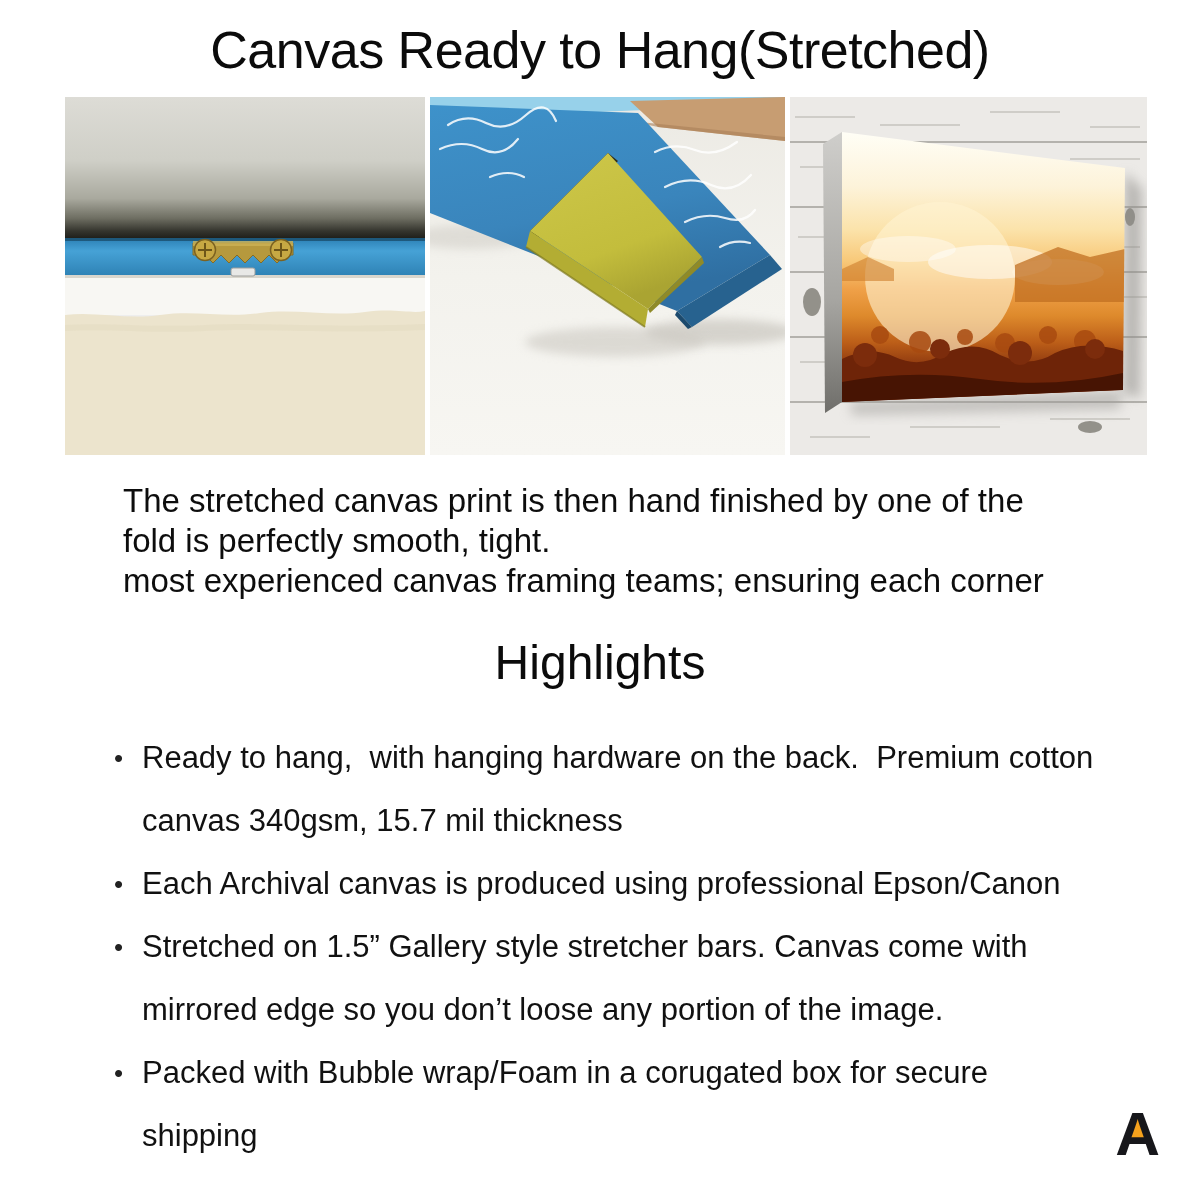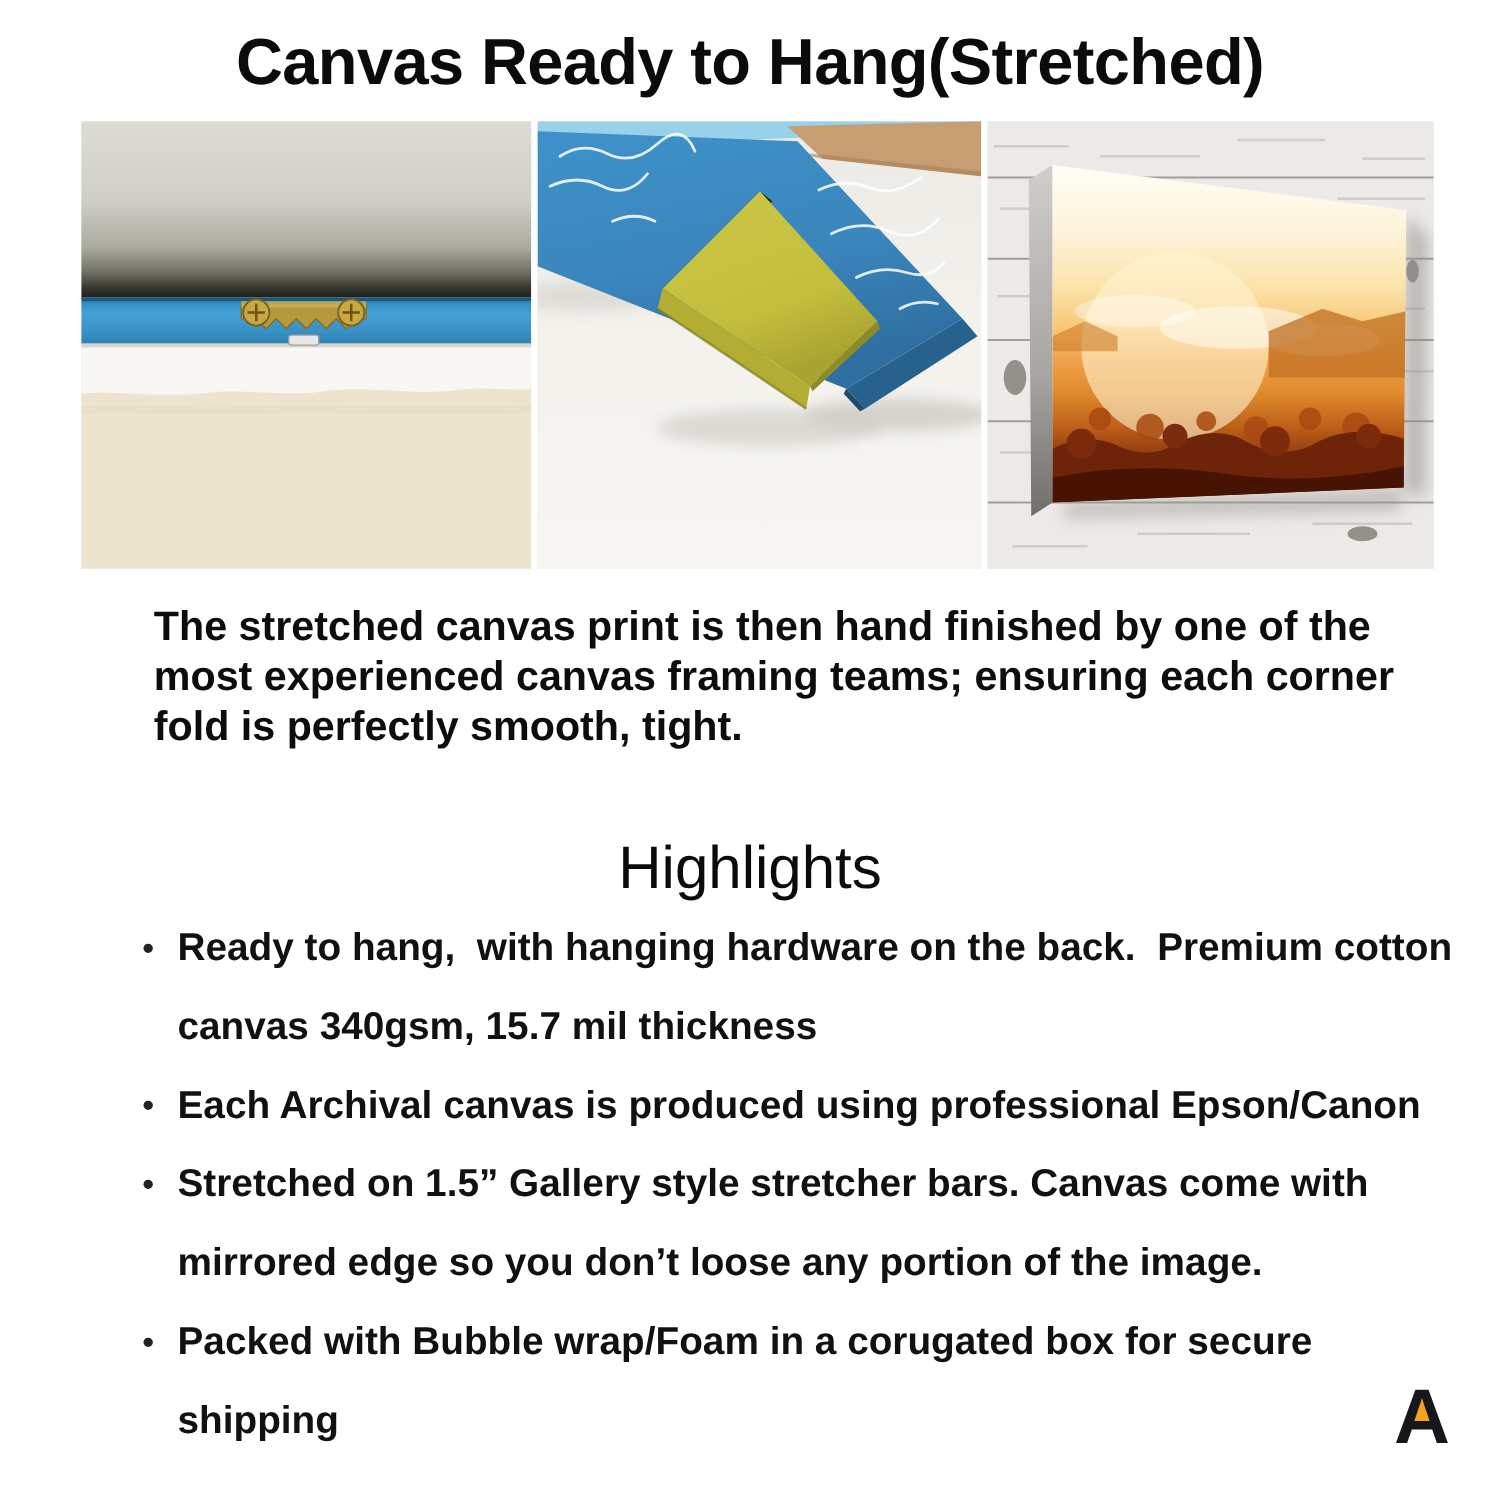--- a/index.html
+++ b/index.html
@@ -1,25 +1,25 @@
 <!DOCTYPE html>
 <html><head>
 <meta charset="utf-8">
 <style>
   html,body{margin:0;padding:0;width:1200px;height:1200px;background:#ffffff;
     font-family:"Liberation Sans", sans-serif;color:#101010;overflow:hidden;position:relative;}
-  .abs{position:absolute;font-weight:bold;}
-  #title{left:0;right:0;top:20px;text-align:center;font-size:52px;font-weight:700;
+  .abs{position:absolute;}
+  #title{left:0;right:0;top:20px;text-align:center;font-size:52px;font-weight:400;
     letter-spacing:-0.5px;color:#0b0b0b;}
   #photos{left:65px;top:97px;display:flex;gap:5px;}
   .photo{display:block;background:#eee;}
   #description{left:123px;top:481px;font-size:33px;line-height:40px;color:#0d0d0d;}
   .line{white-space:pre;}
   #highlights-heading{left:0;right:0;top:635px;text-align:center;font-size:48px;
-    font-weight:500;color:#0b0b0b;margin-top:32px;}
+    font-weight:500;color:#0b0b0b;}
   #bullets{left:112px;top:716px;}
   .bullet-item{position:relative;padding-left:30px;font-size:31px;line-height:43px;
     color:#111;margin-bottom:19px;}
   .bl{white-space:pre;margin-top:20px;}
   .dot{position:absolute;left:2px;top:1px;font-size:26px;color:#222;}
   #logo{right:40px;top:1098px;font-size:62px;font-weight:700;color:#17171b;
     letter-spacing:0px;display:flex;align-items:flex-start;}
   .logo-a-wrap{position:relative;display:inline-block;}
   .logo-tri{position:absolute;left:11px;top:17px;width:23px;height:27px;
     background:#F6A21D;clip-path:polygon(50% 0,100% 100%,0 100%);}
@@ -195,22 +195,22 @@
           <circle cx="150" cy="252" r="10"></circle>
         <circle cx="230" cy="256" r="12"></circle>
           <circle cx="305" cy="252" r="10"></circle>
       </g>
     </g>
   </svg>
 </div>
 
 <div id="description" class="abs">
   <div class="line">The stretched canvas print is then hand finished by one of the</div>
+  <div class="line">fold is perfectly smooth, tight.</div>
   <div class="line">most experienced canvas framing teams; ensuring each corner</div>
-  <div class="line">fold is perfectly smooth, tight.</div>
 </div>
 
 <div id="highlights-heading" class="abs">Highlights</div>
 
 <div id="bullets" class="abs">
   <div class="bullet-item">
     <span class="dot">•</span>
     <div class="bl">Ready to hang,  with hanging hardware on the back.  Premium cotton</div>
     <div class="bl">canvas 340gsm, 15.7 mil thickness</div>
   </div>

